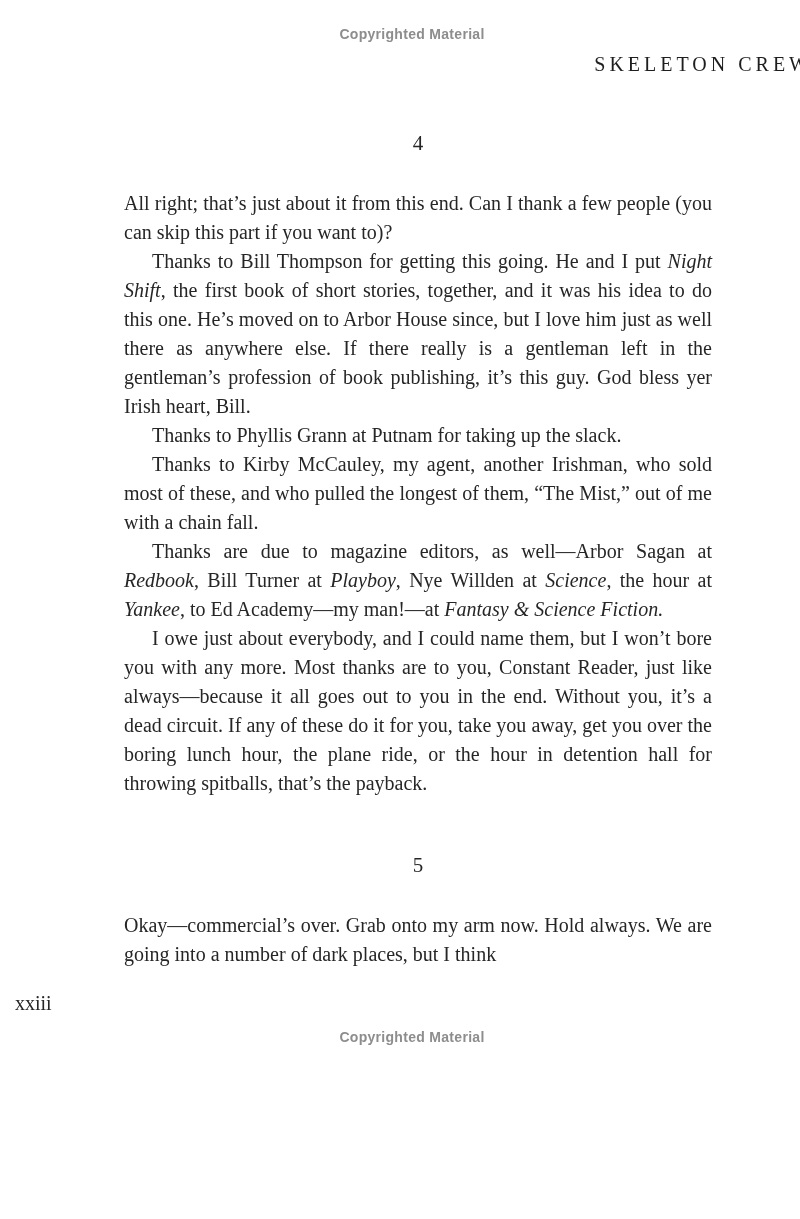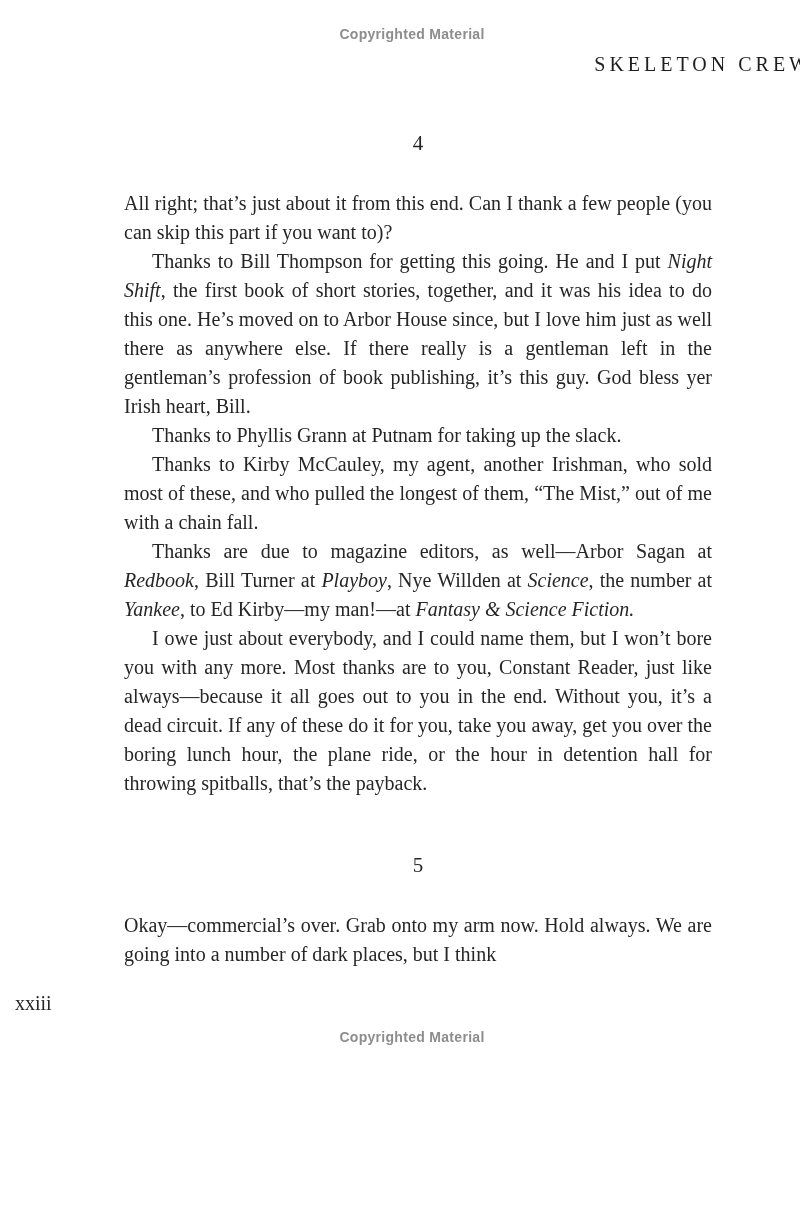--- a/index.html
+++ b/index.html
@@ -82,21 +82,21 @@
 
   <div class="running-head">SKELETON CREW</div>
 
   <div class="body-text" id="body-text">
       <div>
         <div class="section-number">4</div>
         <p class="para"><span>All right; that’s just about it from this end. Can I thank a few people (you can skip this part if you want to)?</span></p>
         <p class="para indent"><span>Thanks to Bill Thompson for getting this going. He and I put </span><em>Night Shift</em><span>, the first book of short stories, together, and it was his idea to do this one. He’s moved on to Arbor House since, but I love him just as well there as anywhere else. If there really is a gentleman left in the gentleman’s profession of book publishing, it’s this guy. God bless yer Irish heart, Bill.</span></p>
         <p class="para indent"><span>Thanks to Phyllis Grann at Putnam for taking up the slack.</span></p>
         <p class="para indent"><span>Thanks to Kirby McCauley, my agent, another Irishman, who sold most of these, and who pulled the longest of them, “The Mist,” out of me with a chain fall.</span></p>
-        <p class="para indent"><span>Thanks are due to magazine editors, as well—Arbor Sagan at </span><em>Redbook</em><span>, Bill Turner at </span><em>Playboy</em><span>, Nye Willden at </span><em>Science</em><span>, the number at </span><em>Yankee</em><span>, to Ed Kirby—my man!—at </span><em>Fantasy &amp; Science Fiction.</em></p>
+        <p class="para indent"><span>Thanks are due to magazine editors, as well—Arbor Sagan at </span><em>Redbook</em><span>, Bill Turner at </span><em>Playboy</em><span>, Nye Willden at </span><em>Science</em><span>, the hour at </span><em>Yankee</em><span>, to Ed Academy—my man!—at </span><em>Fantasy &amp; Science Fiction.</em></p>
         <p class="para indent"><span>I owe just about everybody, and I could name them, but I won’t bore you with any more. Most thanks are to you, Constant Reader, just like always—because it all goes out to you in the end. Without you, it’s a dead circuit. If any of these do it for you, take you away, get you over the boring lunch hour, the plane ride, or the hour in detention hall for throwing spitballs, that’s the payback.</span></p>
       </div>
       <div>
         <div class="section-number">5</div>
         <p class="para"><span>Okay—commercial’s over. Grab onto my arm now. Hold always. We are going into a number of dark places, but I think</span></p>
       </div>
     </div>
 
   <div class="page-number">xxiii</div>
 

